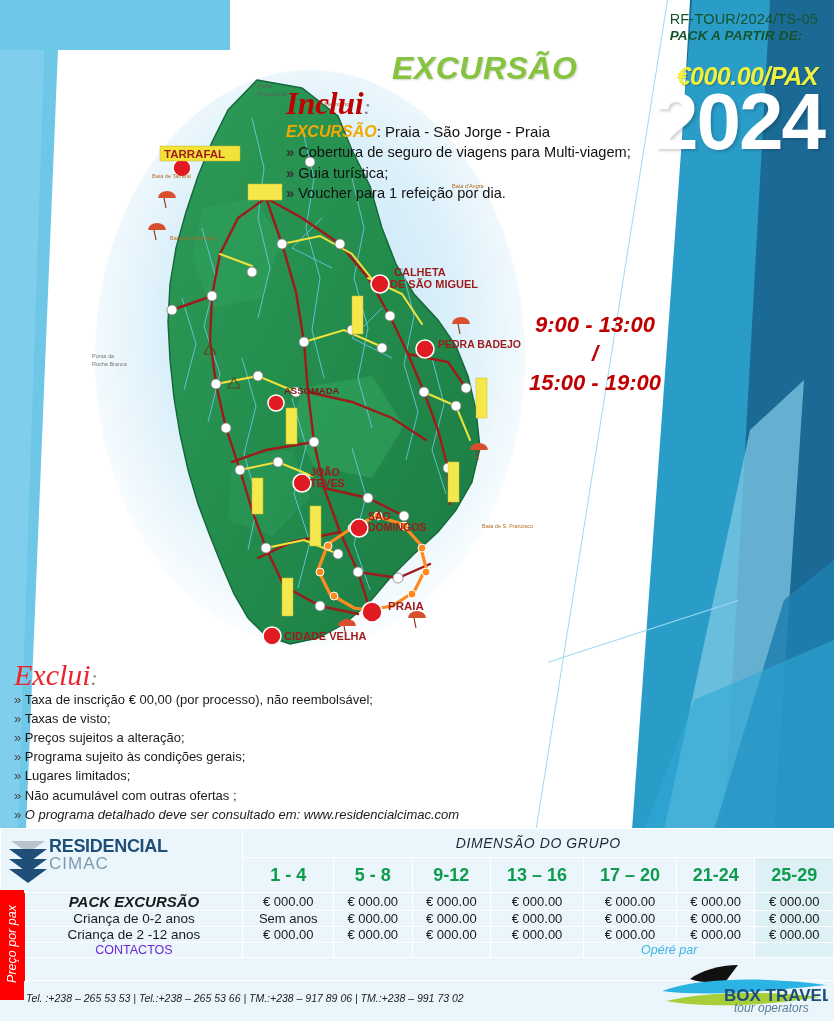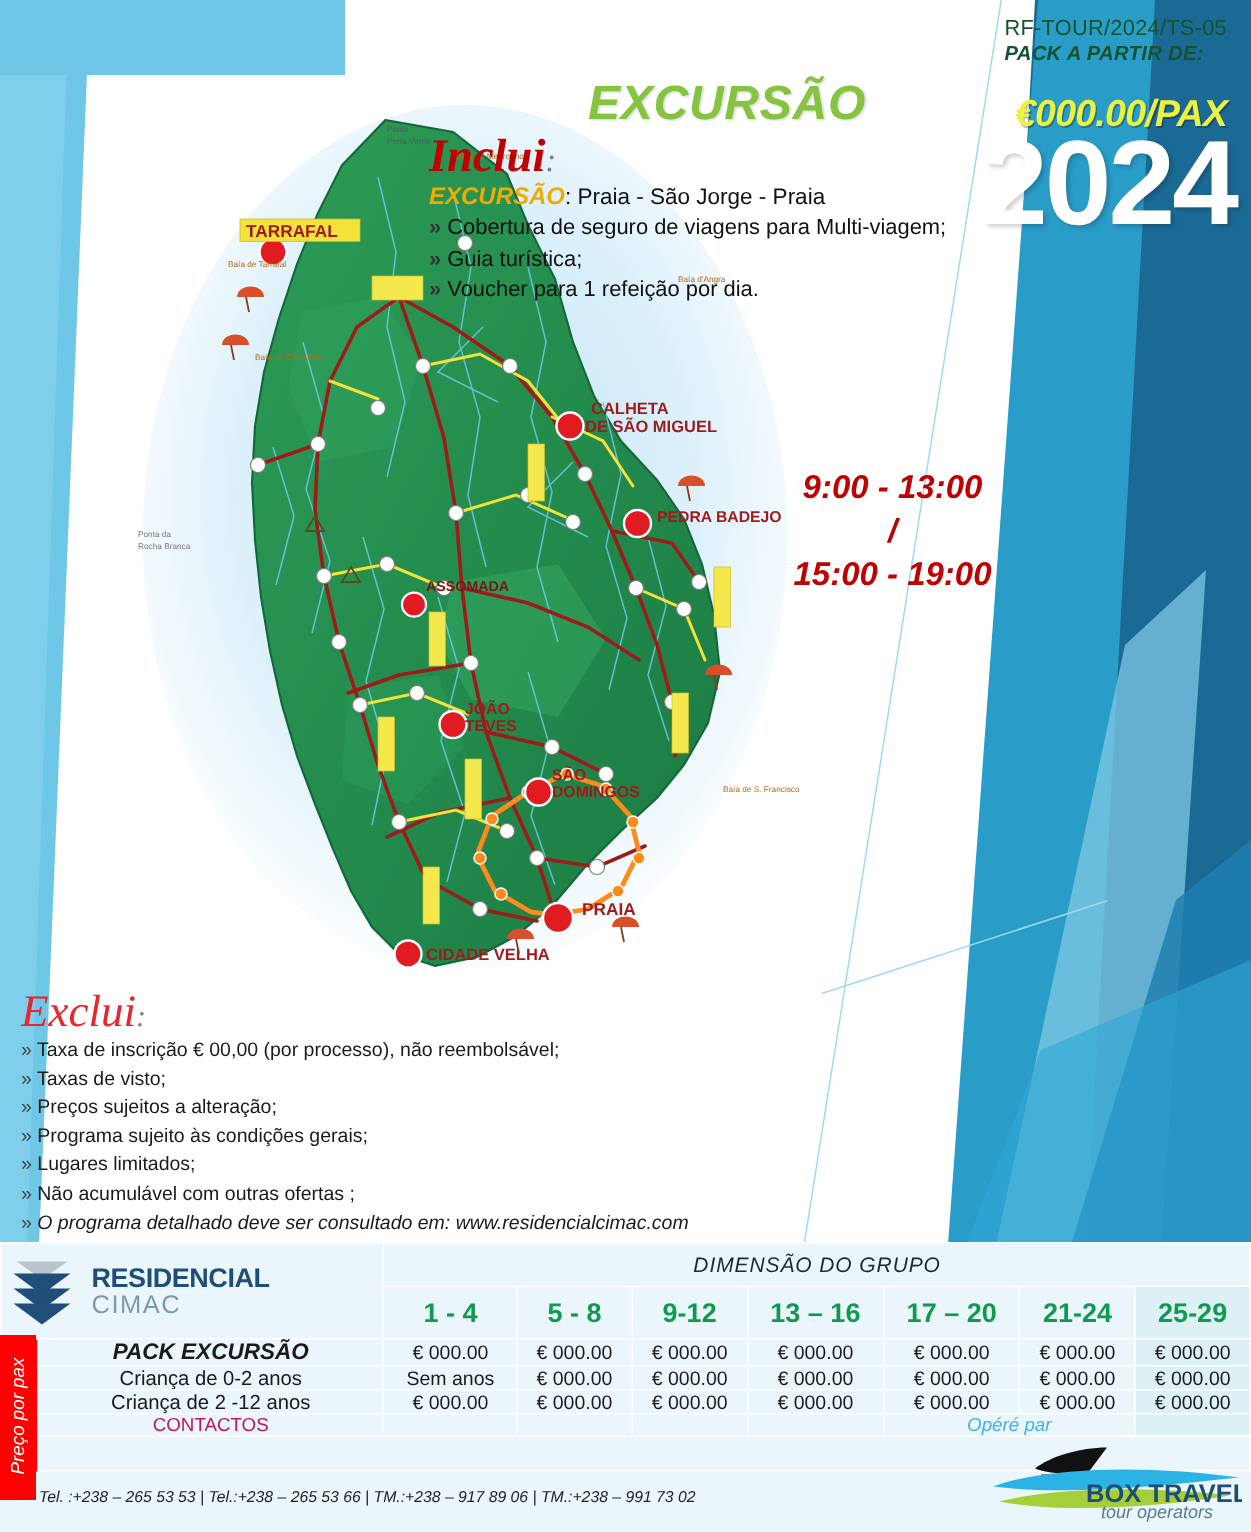--- a/index.html
+++ b/index.html
@@ -84,27 +84,27 @@
   .logo-cell{background:#EAF6FB;}
   .dim{height:28px;font-style:italic;font-size:14px;color:#1a2a35;letter-spacing:.6px;}
   .colhdr{color:#0E9B4D;font-weight:bold;font-size:18px;height:34px;}
   .hl{background:#DCF0F5;}
   .rowlabel{font-weight:bold;font-style:italic;font-size:15px;text-align:center;}
   .rowlabel2{font-size:13.5px;text-align:center;}
   .pricecell{font-size:13px;}
   .redbar{position:absolute;left:0;top:890px;width:24px;height:110px;background:#FE0000;z-index:5;}
   .redbar span{position:absolute;left:-43px;top:47px;width:110px;text-align:center;color:#fff;
       font-size:12.5px;font-style:italic;transform:rotate(-90deg);white-space:nowrap;}
-  .contacts{color:#be185d;font-size:12.5px;text-align:left;padding-left:6px;font-weight:normal;}
+  .contacts{color:#6d28d9;font-size:12.5px;text-align:left;padding-left:6px;font-weight:normal;}
   .opere{color:#3FB3E3;font-size:12.5px;font-style:italic;text-align:right;padding-right:4px;}
   .tel{position:absolute;left:26px;top:992px;font-size:10.5px;color:#222;white-space:nowrap;
       font-style:italic;z-index:6;}
 
   
-  .res-logo{display:flex;align-items:center;gap:12px;padding-left:6px;}
+  .res-logo{display:flex;align-items:flex-start;gap:0;padding-left:6px;}
   .res-txt{line-height:1;text-align:left;}
   .res-1{font-size:18px;font-weight:bold;color:#1F4E79;letter-spacing:-.3px;}
   .res-2{font-size:17px;color:#7E9AB0;letter-spacing:1px;}
 
   
   .bt{position:absolute;right:6px;bottom:6px;width:168px;height:58px;z-index:7;}
 </style>
 </head>
 <body>
 

